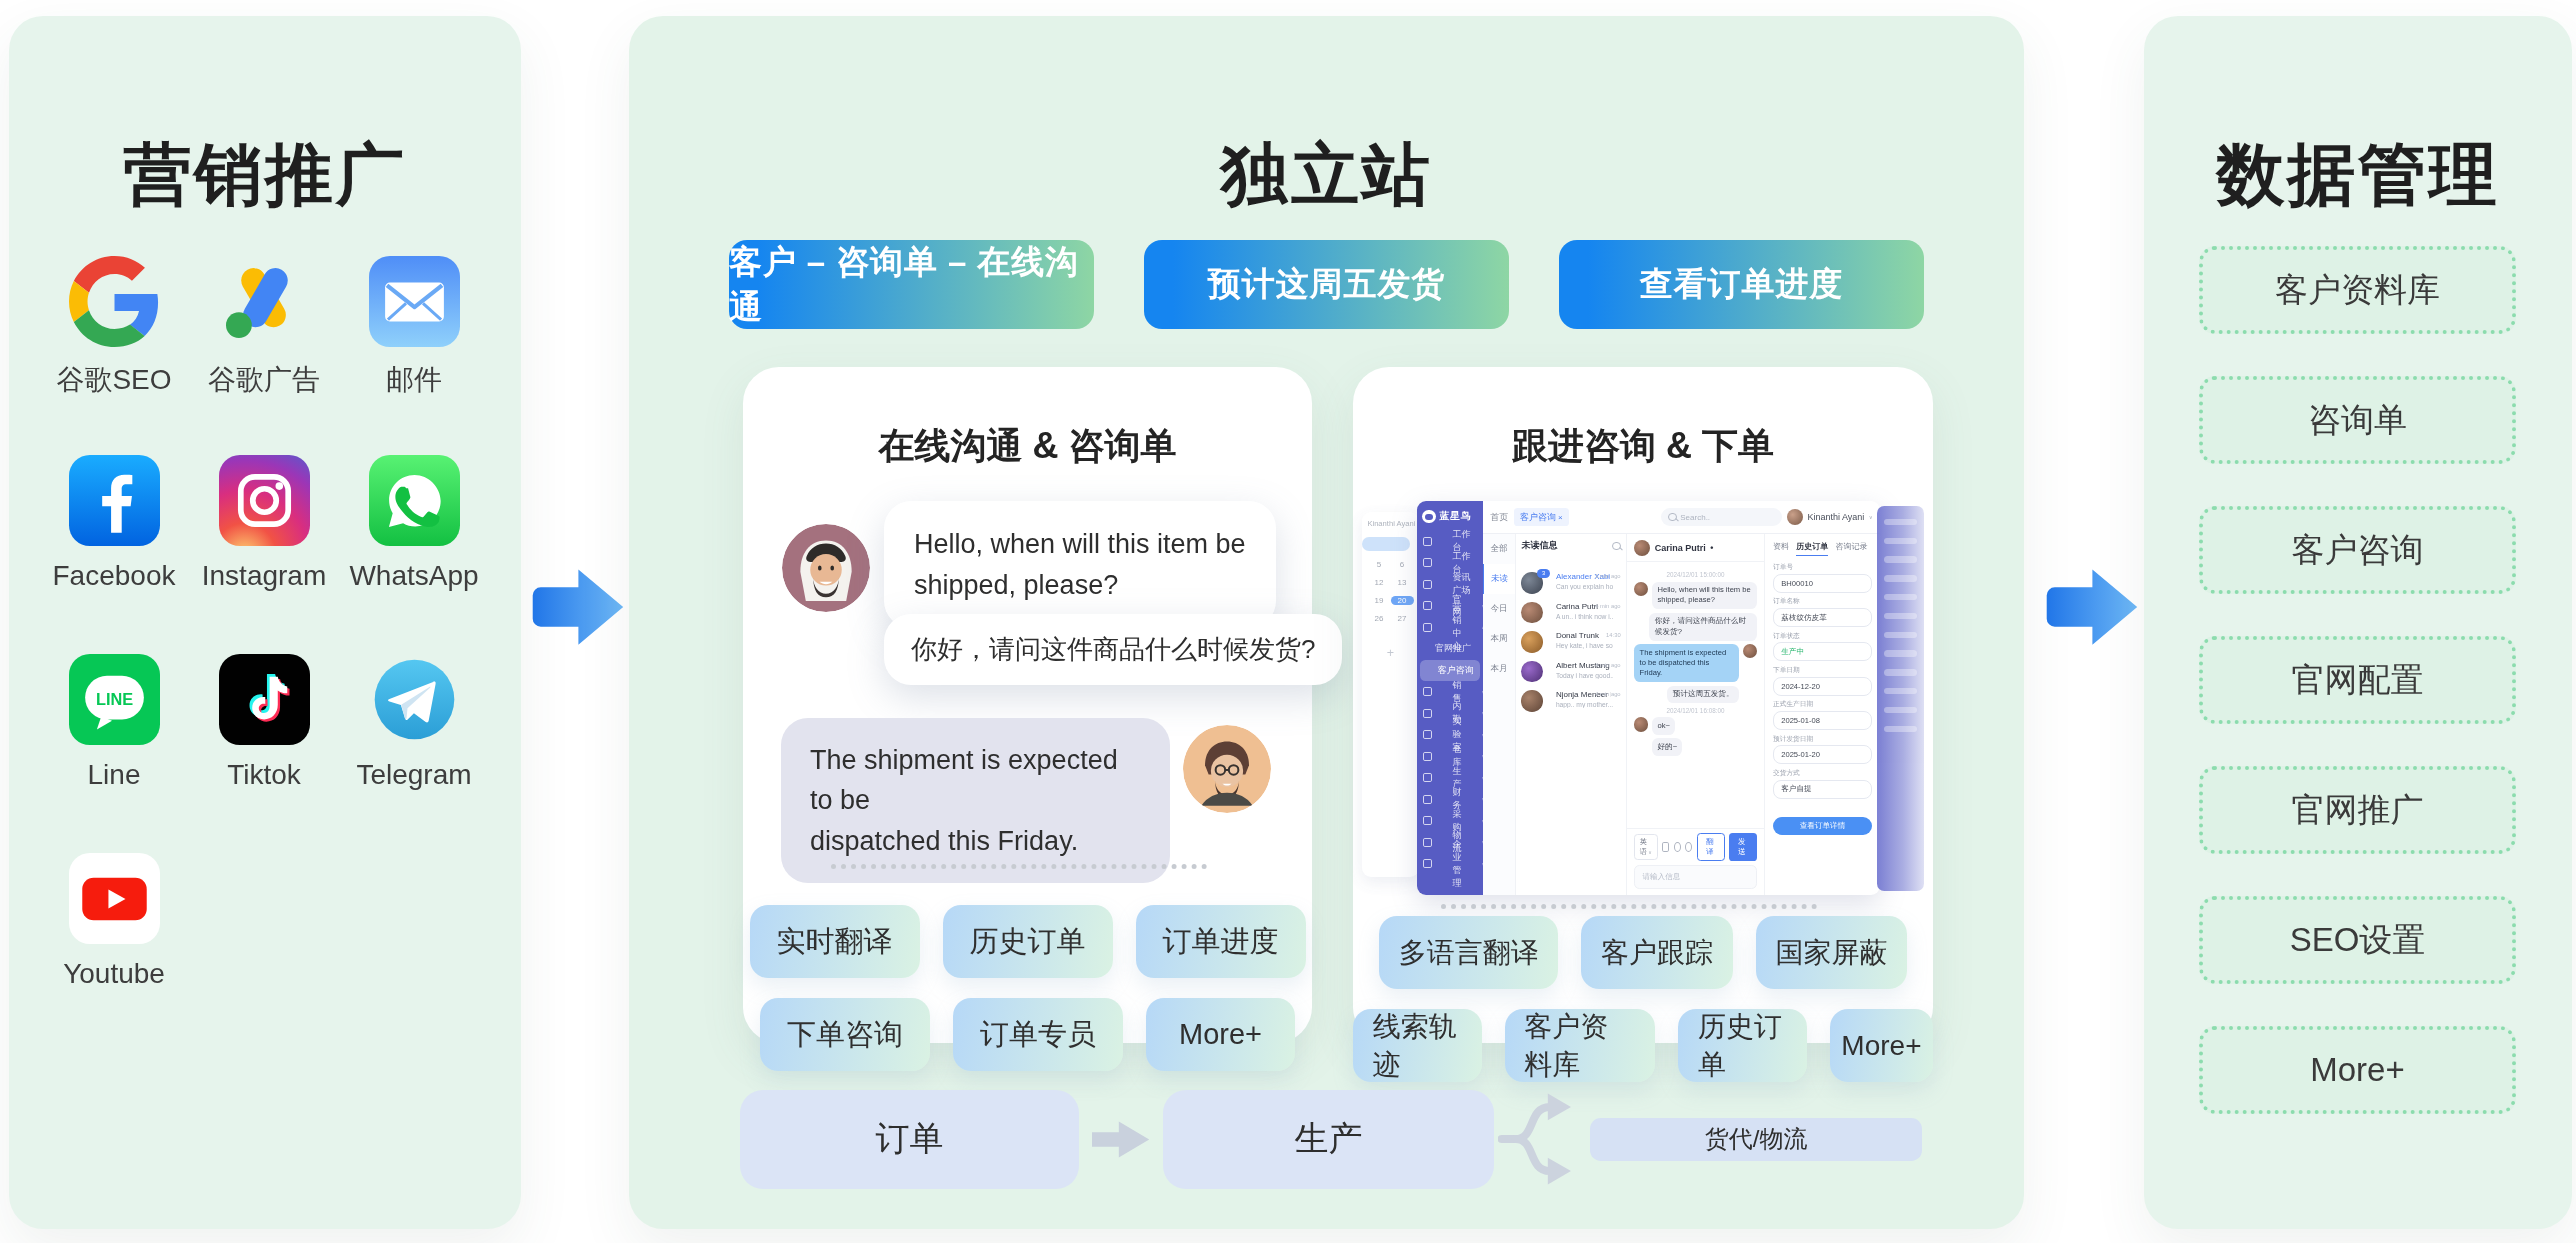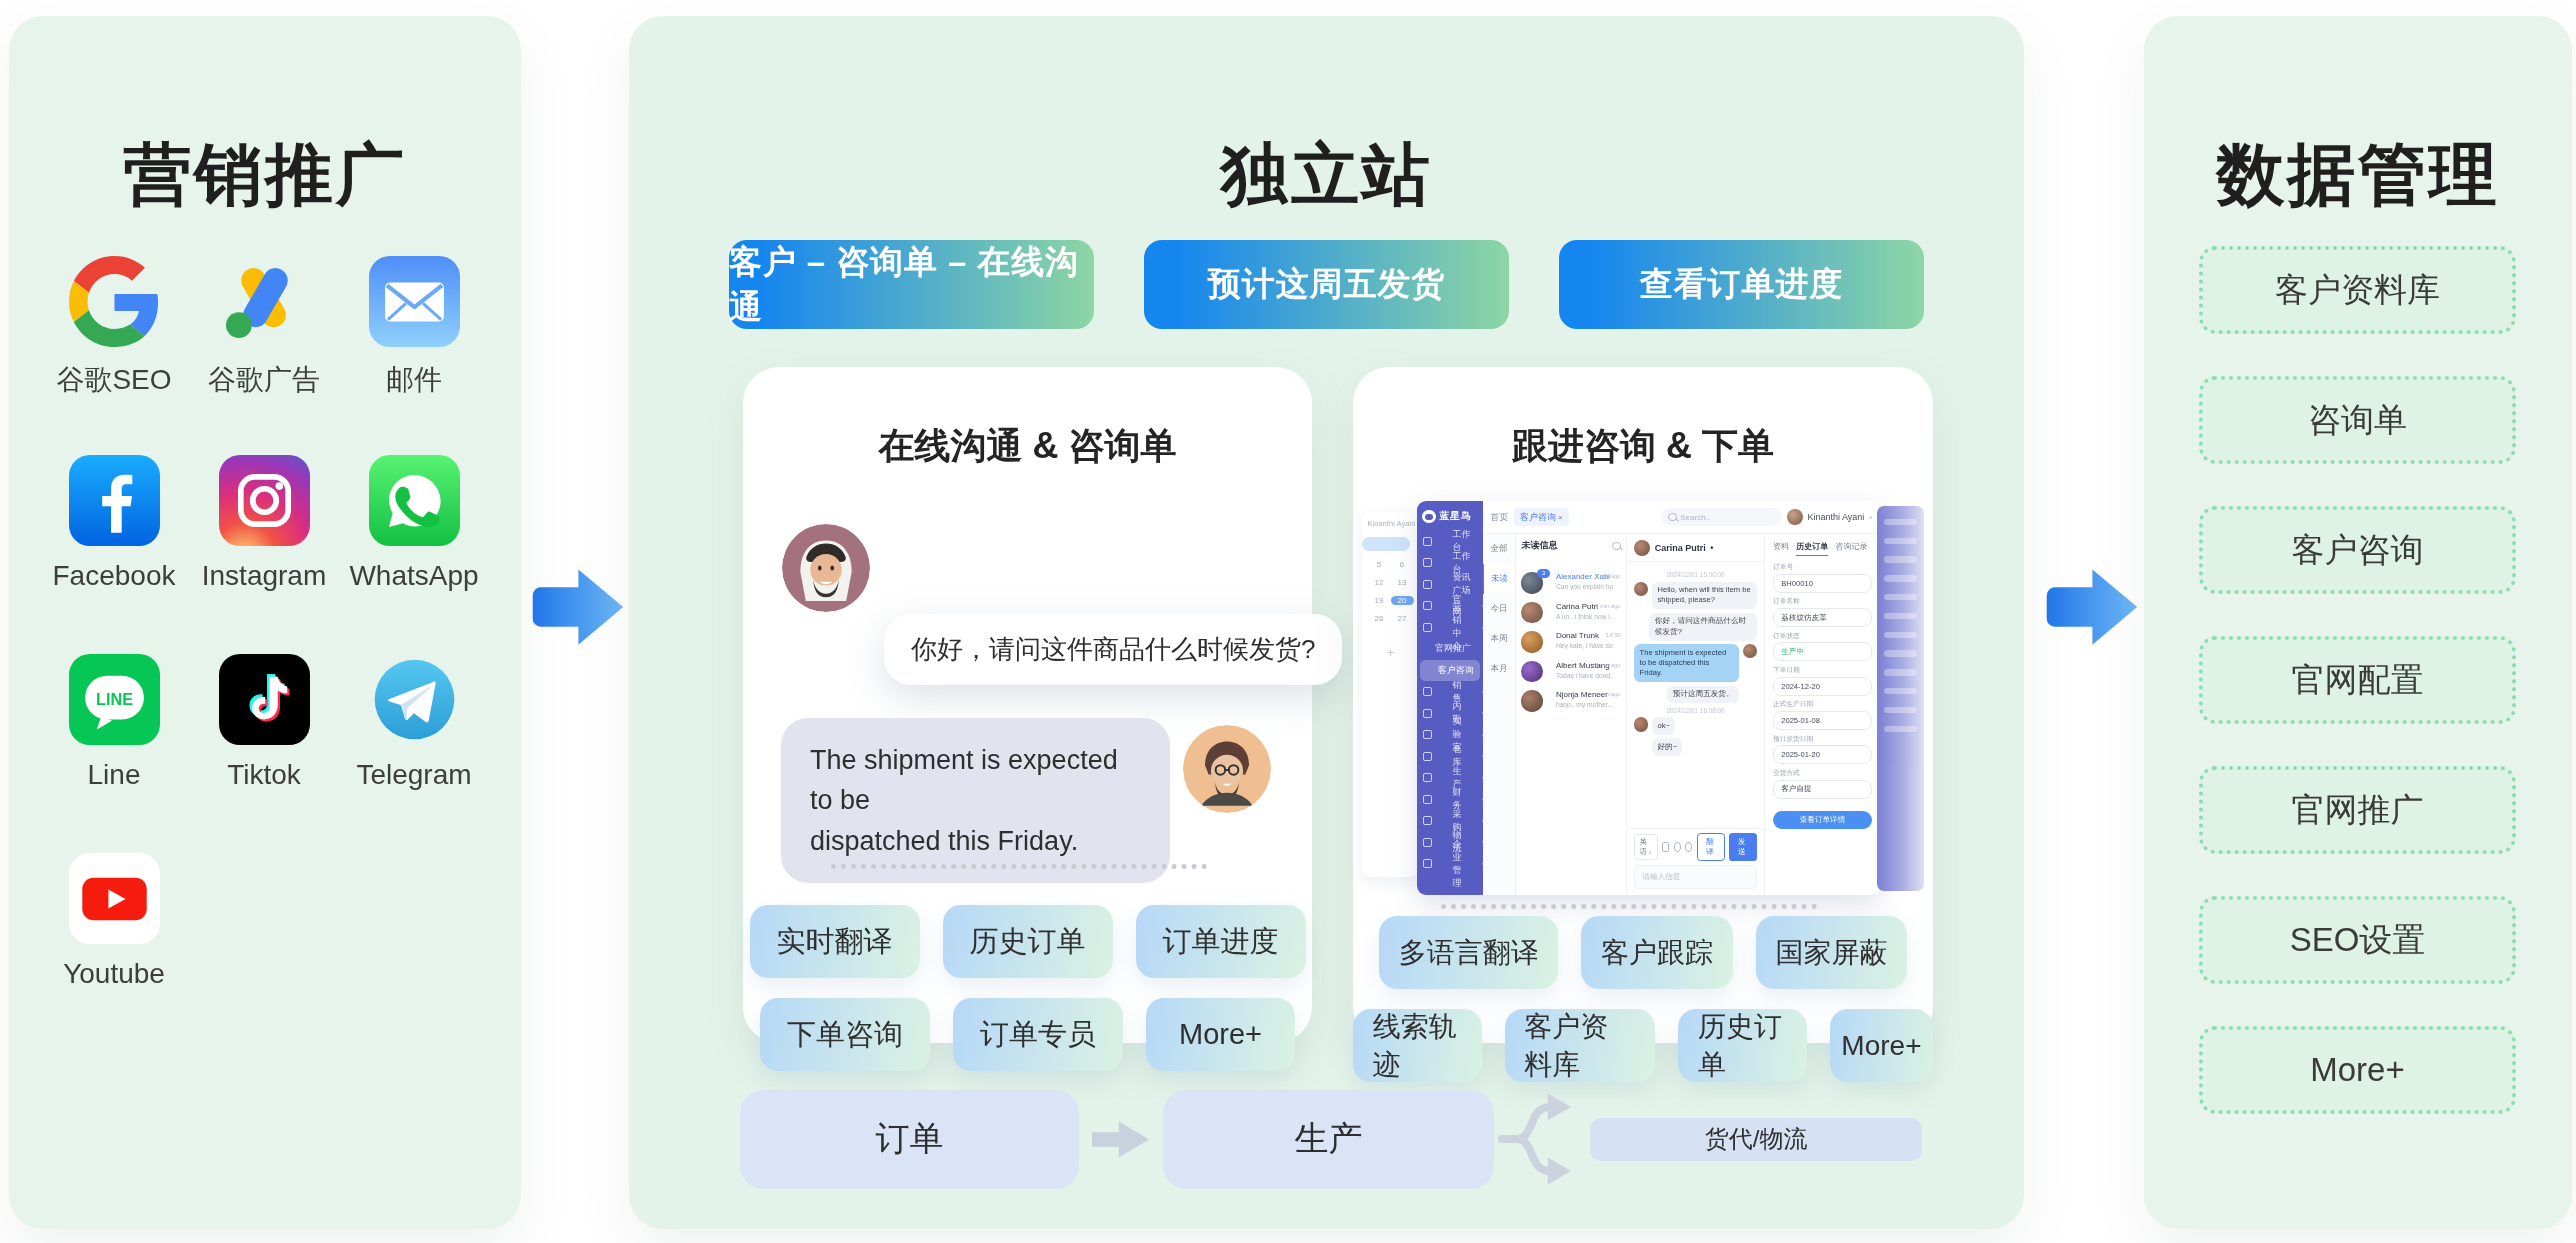--- a/index.html
+++ b/index.html
@@ -153,21 +153,21 @@
              display:flex;align-items:center;padding:0 7.2px;font-size:7.6px;color:#b6bcc8;}
 
   .crm-form{width:116px;border-left:0.9px solid #f0f2f6;padding:7.2px 8px;box-sizing:border-box;flex-shrink:0;}
   .ftabs{display:flex;gap:7.2px;font-size:8px;color:#7c8290;margin-bottom:7.2px;}
   .ftab.active{color:#2f3340;font-weight:700;border-bottom:1.8px solid #4a7df0;padding-bottom:2.7px;}
   .ffield{margin-bottom:4.5px;}
   .fl{font-size:6.7px;color:#9aa0ad;margin-bottom:1.8px;}
   .fv{height:17px;border:0.9px solid #e5e8f0;border-radius:8px;font-size:7.6px;color:#454a56;
       display:flex;align-items:center;padding:0 7.2px;background:#fff;}
   .fv.green{color:#2eb872;}
-  .fbtn{margin-top:12px;height:18px;background:#4a90f4;border-radius:9px;color:#fff;font-size:7.6px;
+  .fbtn{margin-top:18px;height:18px;background:#4a90f4;border-radius:9px;color:#fff;font-size:7.6px;
         display:flex;align-items:center;justify-content:center;}
 
   
   .flow-row{position:absolute;left:111px;top:1070px;display:flex;align-items:center;}
   .flow-box{background:#dbe4f6;border-radius:23px;height:99px;display:flex;align-items:center;justify-content:center;
             font-size:34px;color:#2e2e2e;}
   #fb1{width:339px;} #fb2{width:331px;}
   .flow-ar{margin:0 12.5px;}
   .fork{margin:0 3.6px;}
   .flow-col{display:flex;flex-direction:column;gap:15px;}
@@ -368,20 +368,22 @@
             <path d="M10 26c0-10 5-17 14-17s14 7 14 17l-3 16H13z" fill="#f4f2ee"></path>
             <path d="M13.5 17.5c2-4.5 5.8-6.8 10.5-6.8s8.5 2.3 10.5 6.8c.9 2-.4 3.2-2 3.2h-17c-1.6 0-2.9-1.2-2-3.2z" fill="#2e2b29"></path>
             <circle cx="24" cy="25" r="8.6" fill="#e8b894"></circle>
             <ellipse cx="20.6" cy="24" rx="1" ry="1.4" fill="#2e2b29"></ellipse>
             <ellipse cx="27.4" cy="24" rx="1" ry="1.4" fill="#2e2b29"></ellipse>
             <path d="M17 29c0 5 3 9 7 9s7-4 7-9c0 7-2.4 11-7 11s-7-4-7-11z" fill="#3a3331"></path>
             <path d="M20.5 31.5c1 .9 2.2 1.3 3.5 1.3s2.5-.4 3.5-1.3z" fill="#fff"></path>
           </svg>
       </div>
 
+      <div class="bubble white" id="bub1">Hello, when will this item be
+shipped, please?</div>
       <div class="bubble white" id="bub2">你好，请问这件商品什么时候发货?</div>
       <div class="bubble grey" id="bub3">The shipment is expected to be
 dispatched this Friday.</div>
 
       <div class="avatar" id="av2">
         <svg viewBox="0 0 48 48">
             <circle cx="24" cy="24" r="24" fill="#efbf92"></circle>
             <path d="M12 22c0-8 5-13 12-13s12 5 12 13l-2 5H14z" fill="#5d3f35"></path>
             <circle cx="24" cy="25" r="8.8" fill="#eac3a2"></circle>
             <circle cx="20.4" cy="24.5" r="2.6" fill="none" stroke="#37322f" stroke-width="1.1"></circle>

